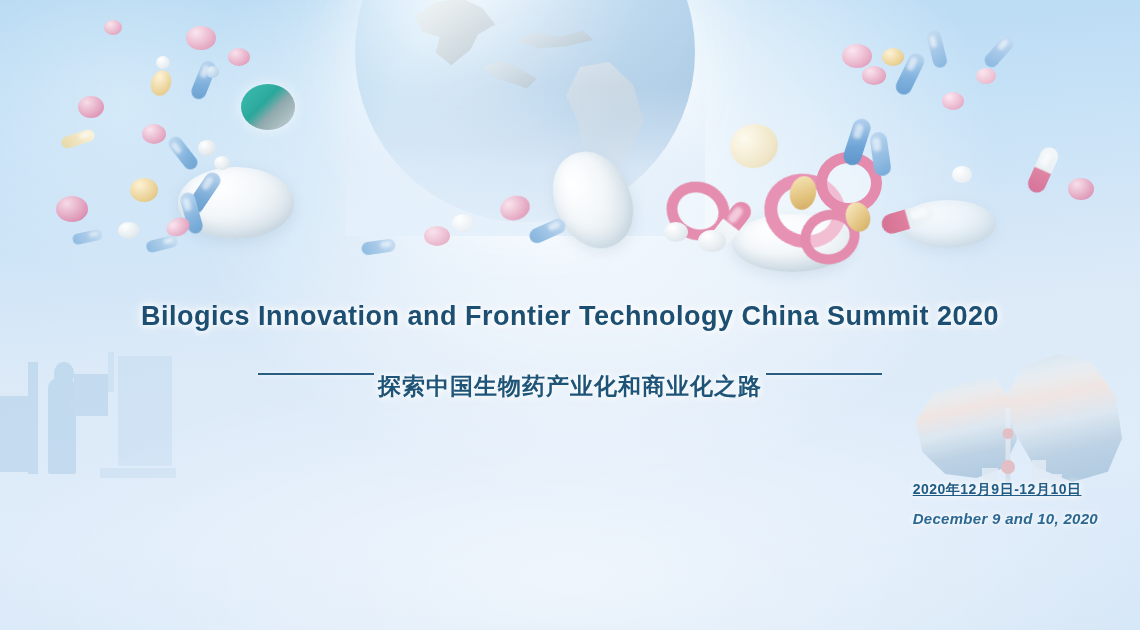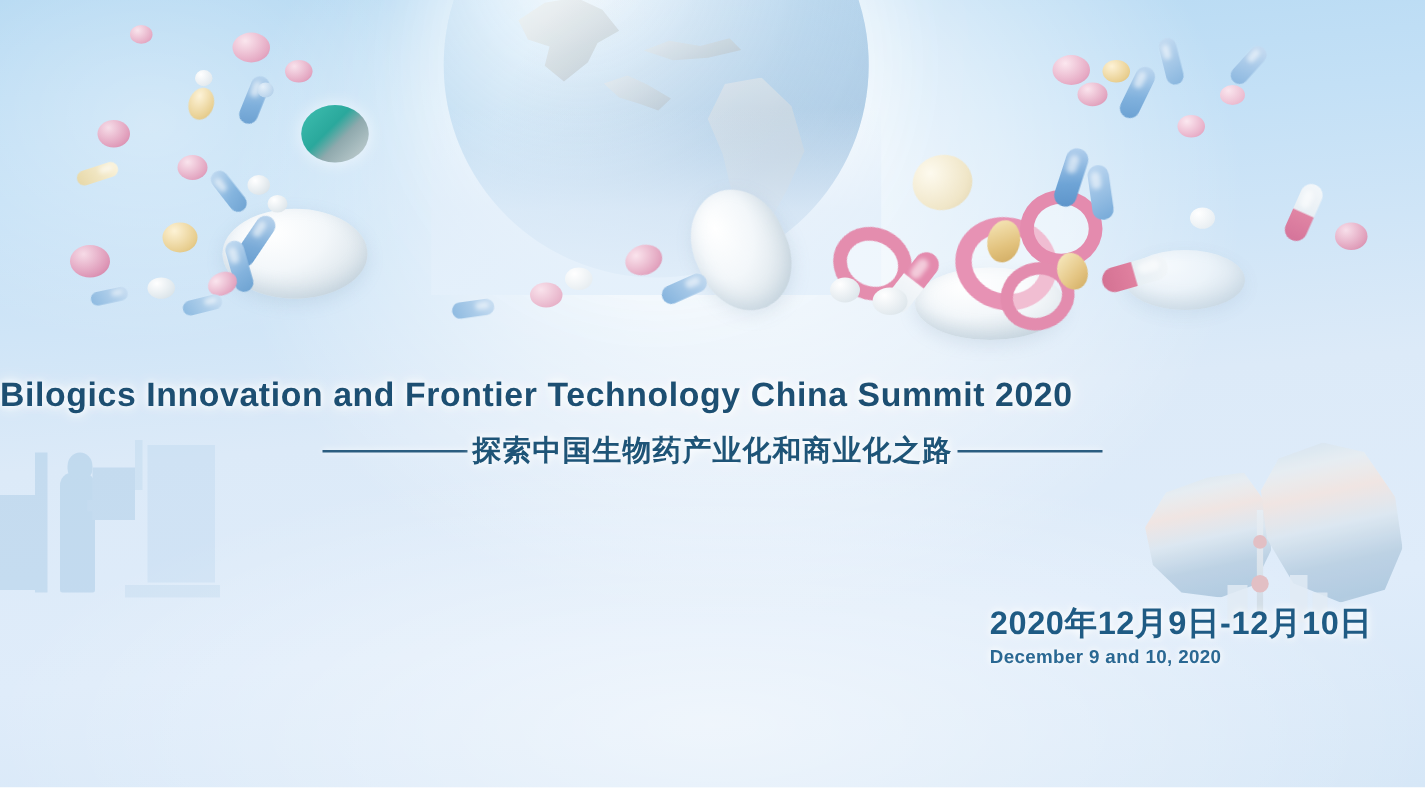--- a/index.html
+++ b/index.html
@@ -142,20 +142,21 @@
     letter-spacing: 1px;
     color: #d4241f;
     white-space: nowrap;
     text-shadow:
       0 0 7px #ffffff, 0 0 7px #ffffff, 0 0 14px #ffffff,
       0 0 22px rgba(255,255,255,.95), 1px 1px 0 rgba(255,255,255,.9);
   }
   .title-en {
     position: absolute;
     left: 0; right: 0; top: 301px;
+    text-align: center;
     font-size: 27px;
     font-weight: 700;
     letter-spacing: .5px;
     color: #1d4f72;
     white-space: nowrap;
     text-shadow: 0 0 6px #ffffff, 0 0 10px rgba(255,255,255,.9), 0 0 18px rgba(255,255,255,.7);
   }
   .tagline-row {
     position: absolute;
     left: 0; right: 0; top: 345px;
@@ -169,42 +170,45 @@
     background: #2b5d80;
     box-shadow: 0 0 5px rgba(255,255,255,.95);
   }
   .tagline-text {
     font-size: 23px;
     font-weight: 700;
     letter-spacing: 1px;
     color: #1e5477;
     white-space: nowrap;
     text-shadow: 0 0 6px #ffffff, 0 0 11px rgba(255,255,255,.9);
+    margin-top: 26px;
   }
   .date-block {
     position: absolute;
     right: 42px; top: 481px;
     text-align: left;
   }
   .date-cn {
-    font-size: 26px;
+    font-size: 14px;
     font-weight: 700;
     color: #1f5b84;
     letter-spacing: .5px;
     white-space: nowrap;
     text-shadow: 0 0 6px #ffffff, 0 0 10px rgba(255,255,255,.85);
+    text-decoration: underline;
   }
   .date-en {
-    margin-top: 1px;
+    margin-top: 11px;
     font-size: 15px;
     font-weight: 700;
     color: #2a6893;
     letter-spacing: .3px;
     white-space: nowrap;
     text-shadow: 0 0 5px #ffffff, 0 0 9px rgba(255,255,255,.85);
+    font-style: italic;
   }
 </style>
 </head>
 <body>
 
 <div id="banner">
 
   <div class="wash wash-topleft"></div>
   <div class="wash wash-center"></div>
   <div class="wash wash-bottom"></div>

